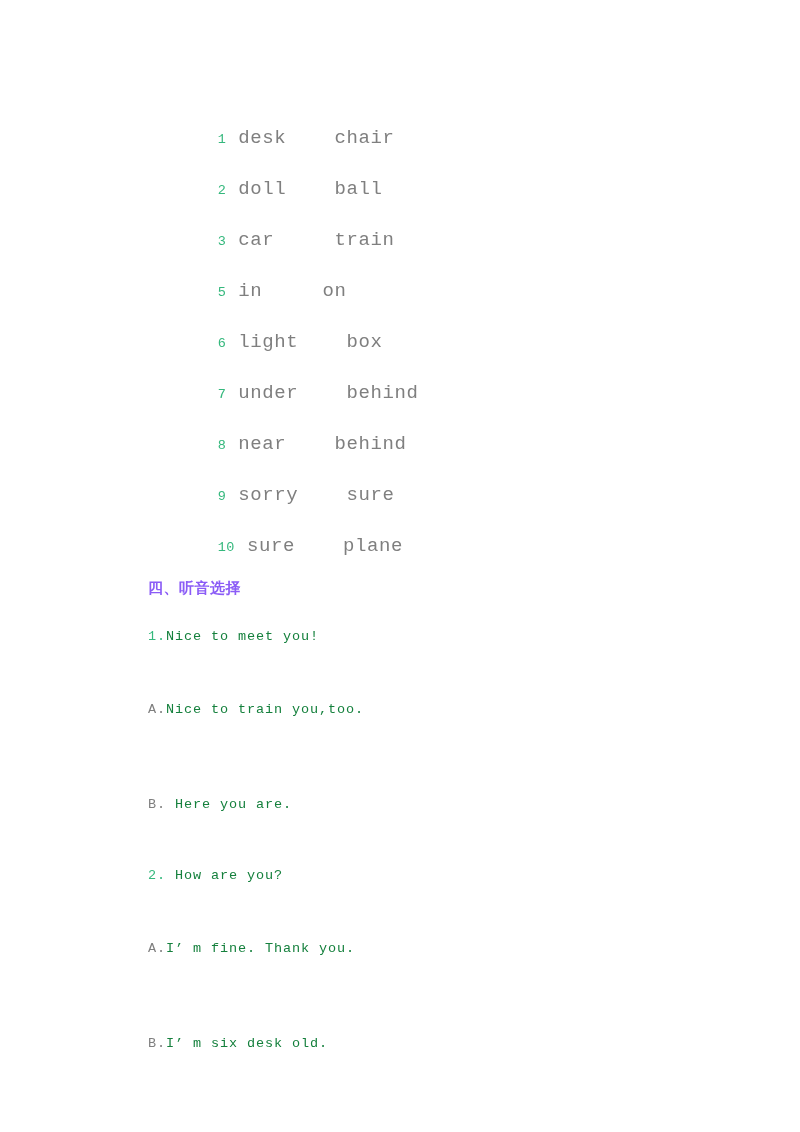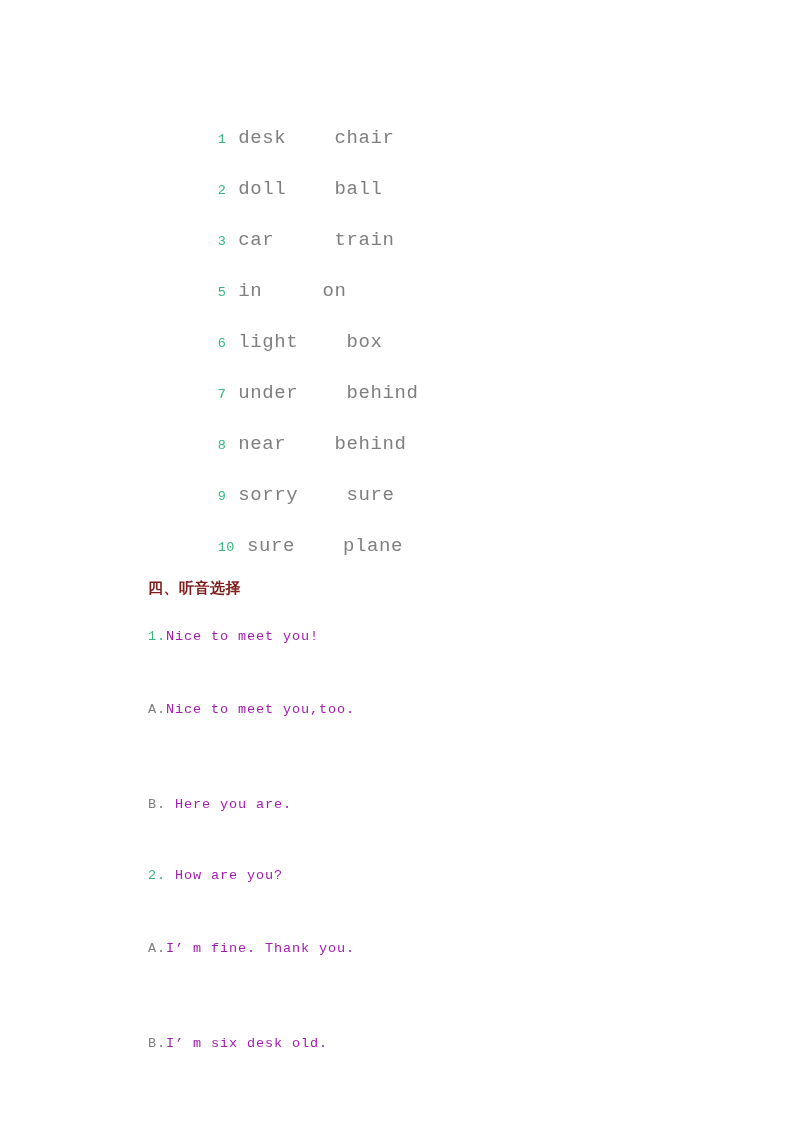--- a/index.html
+++ b/index.html
@@ -49,21 +49,21 @@
     color: #35b87d;
     font-size: 13.5px;
   }
   .word-a, .word-b {
     color: #7f7f7f;
     font-size: 19px;
   }
 
   
   .section-heading {
-    color: #7f1d1d;
+    color: #8b5cf6;
     font-weight: bold;
     font-size: 15px;
     font-family: "DejaVu Sans", "Liberation Sans", sans-serif;
     letter-spacing: 0.5px;
     margin-top: 10px;
     margin-bottom: 0;
     height: 50px;
     line-height: 22px;
   }
 
@@ -73,21 +73,21 @@
   .q-line {
     white-space: pre;
     font-size: 13.5px;
     letter-spacing: 0.9px;
     line-height: 20px;
     color: #7f7f7f;
   }
   .q-num {
     color: #35b87d;
   }
-  .q-text { color: #a21caf; }
+  .q-text { color: #15803d; }
 
   .sp-stem   { height: 53px; }   
   .sp-optA   { height: 75px; }   
   .sp-optB   { height: 51px; }   
   .sp-optA2  { height: 75px; }
 
   .opt-label { color: #7f7f7f; }
 </style>
 </head>
 <body>
@@ -135,21 +135,21 @@
       </li>
 
     </ul>
 
     <div class="section-heading">四、听音选择</div>
 
     <div class="qblock">
       <div class="q-line"><span class="q-num">1.</span><span class="q-text">Nice to meet you!</span></div>
       <div class="sp-stem"></div>
 
-      <div class="q-line"><span class="opt-label">A.</span><span class="q-text">Nice to meet you,too.</span></div>
+      <div class="q-line"><span class="opt-label">A.</span><span class="q-text">Nice to train you,too.</span></div>
       <div class="sp-optA"></div>
 
       <div class="q-line"><span class="opt-label">B. </span><span class="q-text">Here you are.</span></div>
       <div class="sp-optB"></div>
     </div>
 
     <div class="qblock">
       <div class="q-line"><span class="q-num">2. </span><span class="q-text">How are you?</span></div>
       <div class="sp-stem"></div>
 

